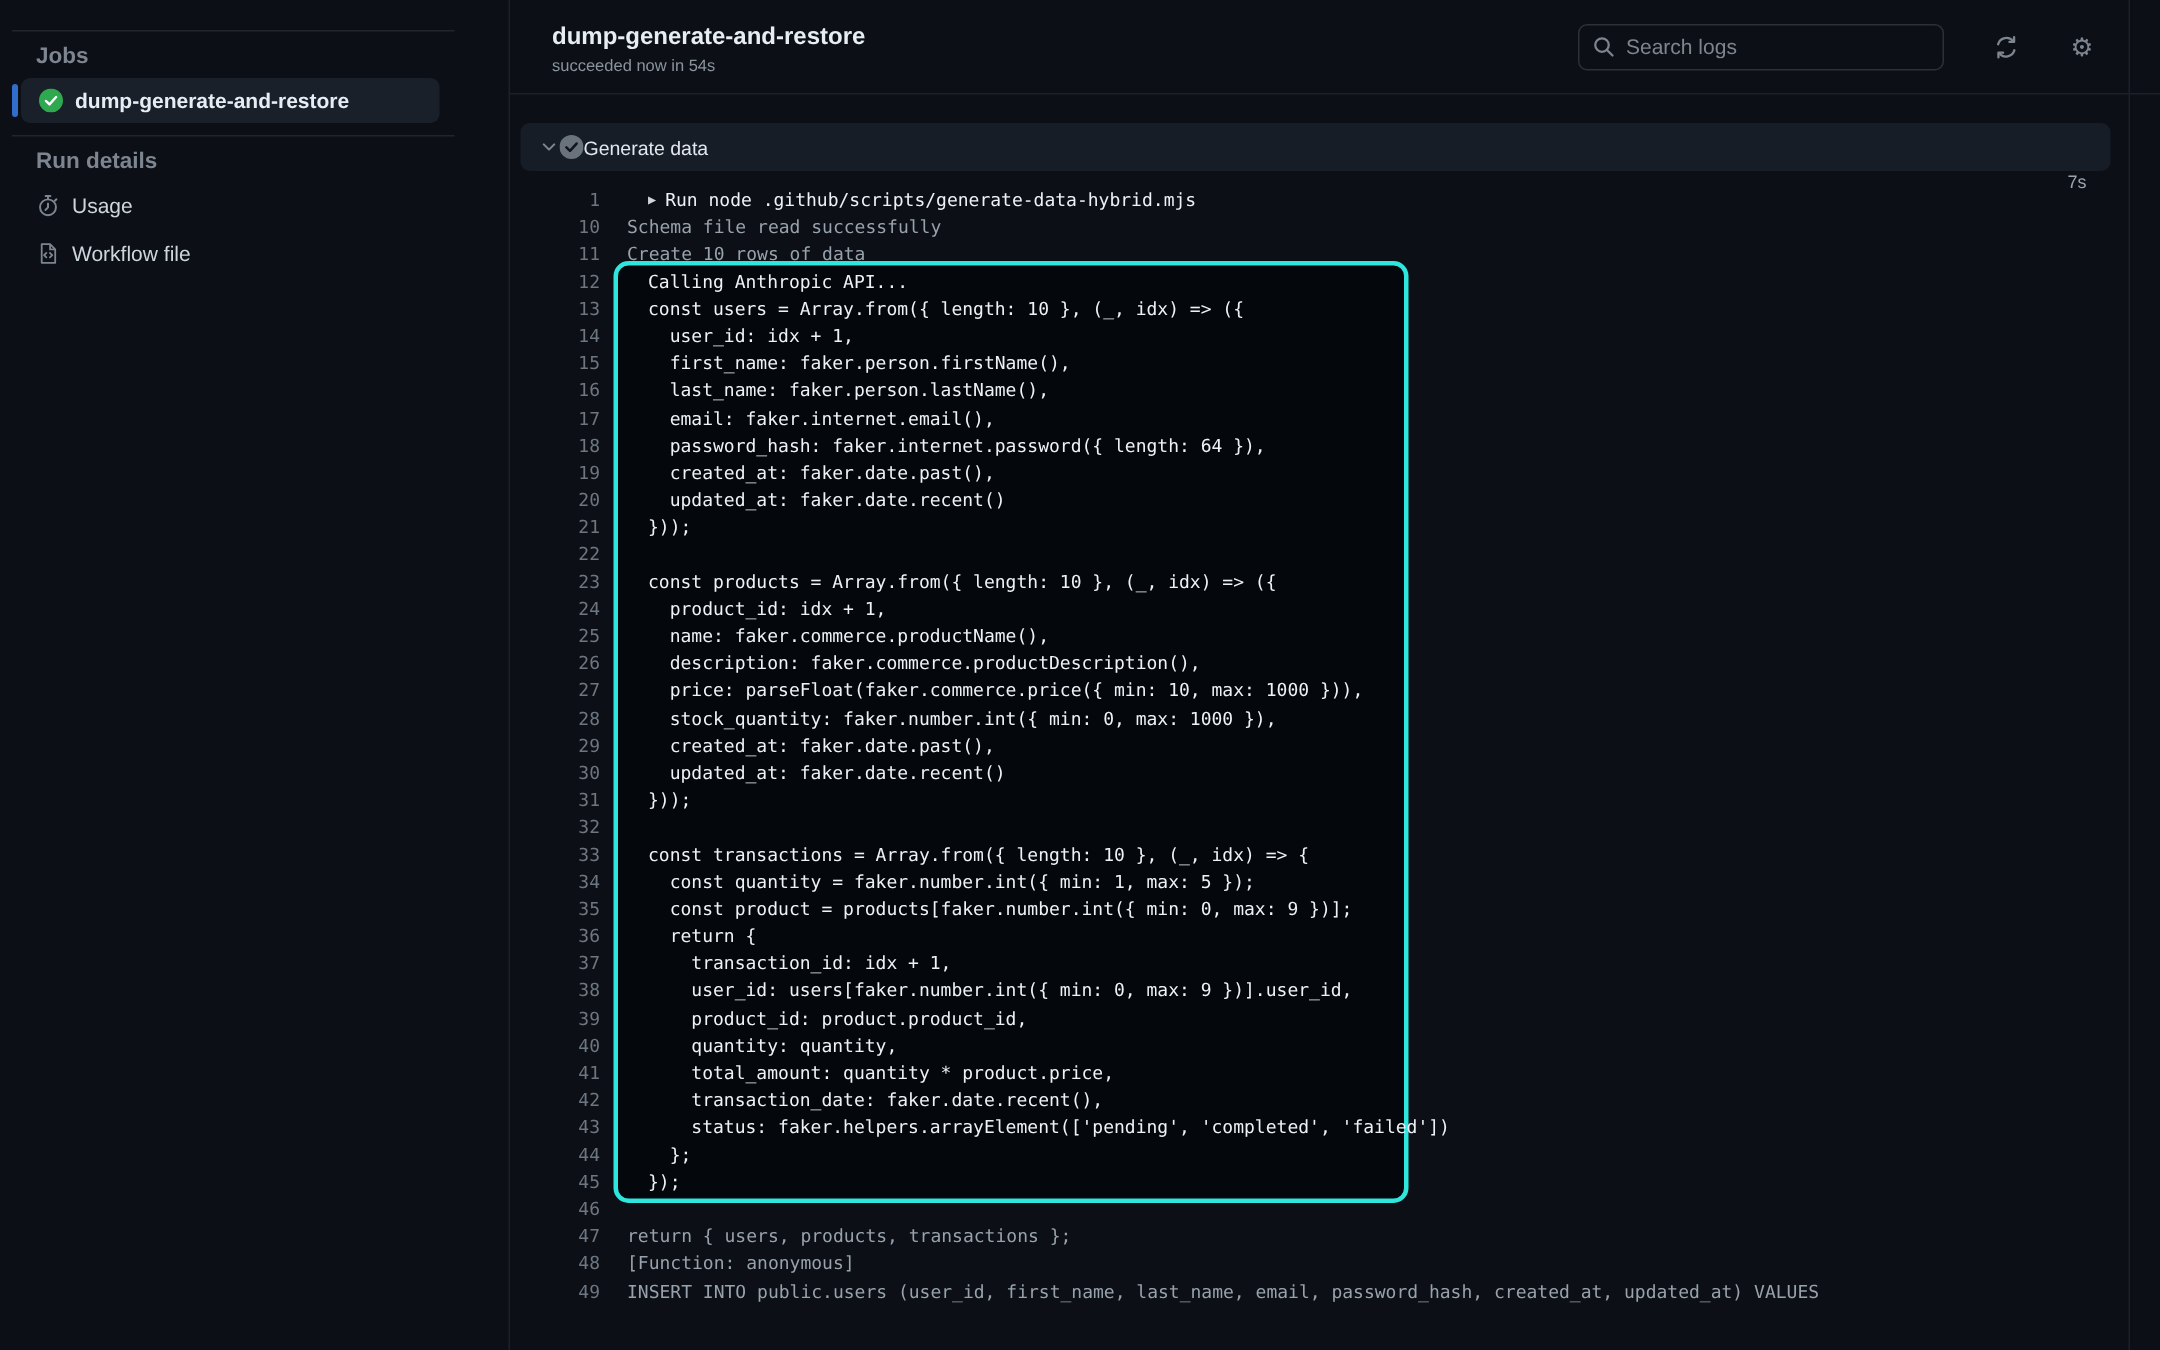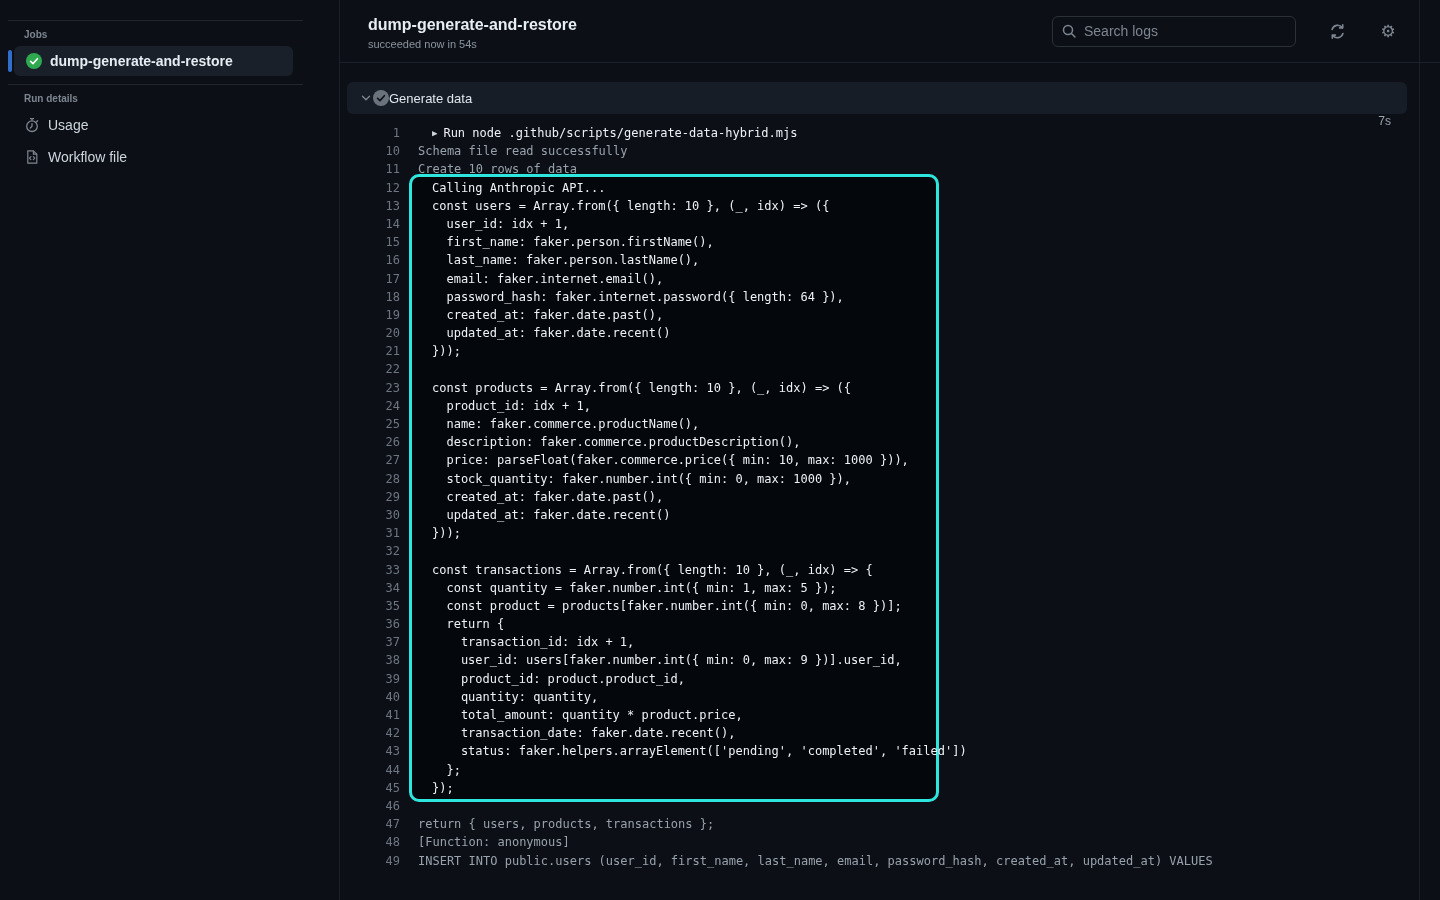--- a/index.html
+++ b/index.html
@@ -29,21 +29,21 @@
     padding-top:12px;
   }
   .side-row{
     display:flex; align-items:center; gap:8px;
     height:30px; margin:2px 40px 2px 6px;
     padding-left:18px; border-radius:6px;
     color:#cdd5dd; font-size:14px; cursor:pointer;
   }
   .side-row .ic{ width:16px; height:16px; color:#7d8590; display:flex; align-items:center; justify-content:center; flex:none; }
   .divider{ height:1px; background:var(--border); margin:8px 36px 8px 8px; }
-  .section-label{ font-size:10px; font-weight:700; color:#7d8590; margin:8px 0 6px 24px; }
+  .section-label{ font-size:15px; font-weight:700; color:#7d8590; margin:8px 0 6px 24px; }
   .job-row{
     position:relative; display:flex; align-items:center; gap:8px;
     height:30px; margin:2px 46px 2px 14px; padding-left:12px;
     background:#1a2029; border-radius:6px; cursor:pointer;
   }
   .job-row .accent{
     position:absolute; left:-6px; top:4px; bottom:4px; width:4px;
     border-radius:2px; background:var(--blue);
   }
   .job-row .label{ font-size:14px; font-weight:600; color:var(--txt);
@@ -237,21 +237,21 @@
         <div class="log-line bright"><span class="num">25</span><span class="txt">  name: faker.commerce.productName(),</span></div>
         <div class="log-line bright"><span class="num">26</span><span class="txt">  description: faker.commerce.productDescription(),</span></div>
         <div class="log-line bright"><span class="num">27</span><span class="txt">  price: parseFloat(faker.commerce.price({ min: 10, max: 1000 })),</span></div>
         <div class="log-line bright"><span class="num">28</span><span class="txt">  stock_quantity: faker.number.int({ min: 0, max: 1000 }),</span></div>
         <div class="log-line bright"><span class="num">29</span><span class="txt">  created_at: faker.date.past(),</span></div>
         <div class="log-line bright"><span class="num">30</span><span class="txt">  updated_at: faker.date.recent()</span></div>
         <div class="log-line bright"><span class="num">31</span><span class="txt">}));</span></div>
         <div class="log-line bright"><span class="num">32</span><span class="txt"></span></div>
         <div class="log-line bright"><span class="num">33</span><span class="txt">const transactions = Array.from({ length: 10 }, (_, idx) =&gt; {</span></div>
         <div class="log-line bright"><span class="num">34</span><span class="txt">  const quantity = faker.number.int({ min: 1, max: 5 });</span></div>
-        <div class="log-line bright"><span class="num">35</span><span class="txt">  const product = products[faker.number.int({ min: 0, max: 8 })];</span></div>
+        <div class="log-line bright"><span class="num">35</span><span class="txt">  const product = products[faker.number.int({ min: 0, max: 9 })];</span></div>
         <div class="log-line bright"><span class="num">36</span><span class="txt">  return {</span></div>
         <div class="log-line bright"><span class="num">37</span><span class="txt">    transaction_id: idx + 1,</span></div>
         <div class="log-line bright"><span class="num">38</span><span class="txt">    user_id: users[faker.number.int({ min: 0, max: 9 })].user_id,</span></div>
         <div class="log-line bright"><span class="num">39</span><span class="txt">    product_id: product.product_id,</span></div>
         <div class="log-line bright"><span class="num">40</span><span class="txt">    quantity: quantity,</span></div>
         <div class="log-line bright"><span class="num">41</span><span class="txt">    total_amount: quantity * product.price,</span></div>
         <div class="log-line bright"><span class="num">42</span><span class="txt">    transaction_date: faker.date.recent(),</span></div>
         <div class="log-line bright"><span class="num">43</span><span class="txt">    status: faker.helpers.arrayElement(['pending', 'completed', 'failed'])</span></div>
         <div class="log-line bright"><span class="num">44</span><span class="txt">  };</span></div>
         <div class="log-line bright"><span class="num">45</span><span class="txt">});</span></div>

